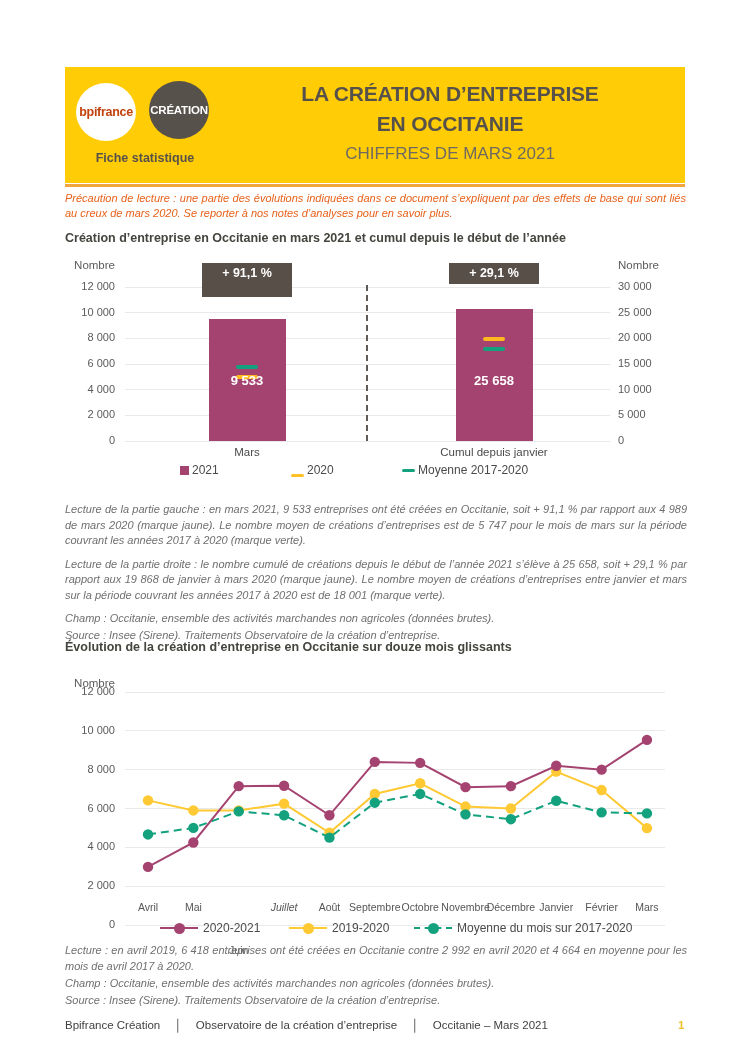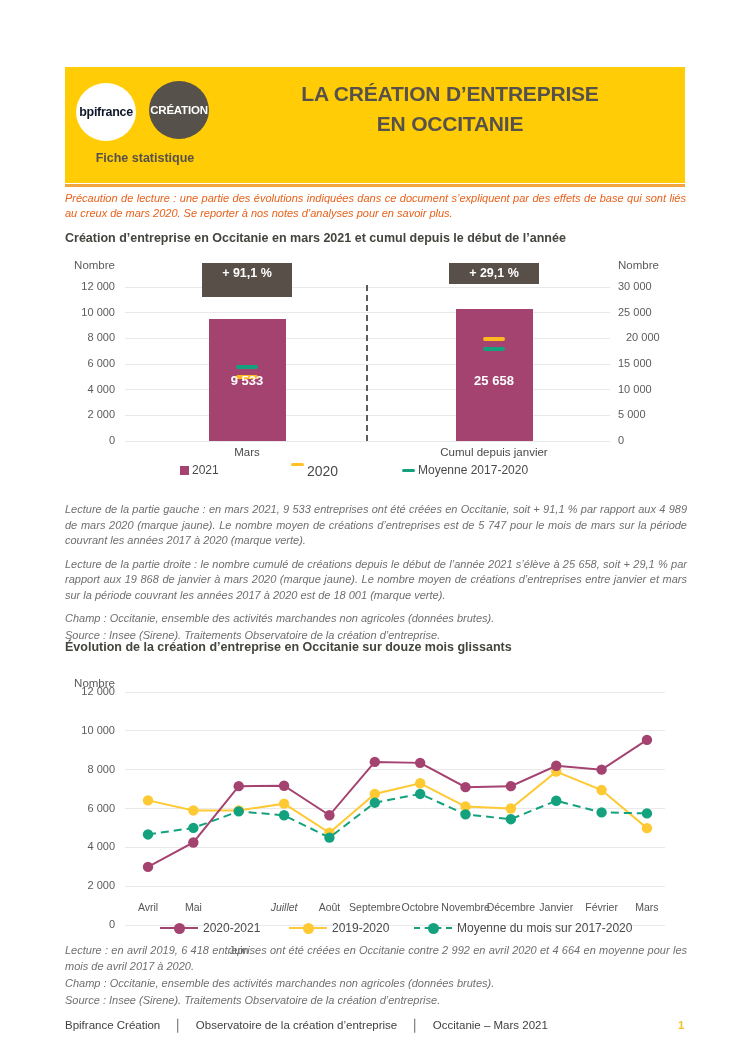--- a/index.html
+++ b/index.html
@@ -2,21 +2,21 @@
 <html><head>
 <meta charset="utf-8">
 <style>
   html,body{margin:0;padding:0;background:#fff;}
   .page{position:relative;width:750px;height:1061px;background:#ffffff;overflow:hidden;
         font-family:"Liberation Sans",sans-serif;}
   .abs{position:absolute;}
   
   .banner{position:absolute;left:65px;top:67px;width:620px;height:116px;background:#FFCC05;}
   .logo-circle{position:absolute;border-radius:50%;display:flex;align-items:center;justify-content:center;}
-  .logo-white{left:11px;top:16px;width:60px;height:58px;background:#ffffff;color:#0f172a;
+  .logo-white{left:11px;top:16px;width:60px;height:58px;background:#ffffff;color:#c2410c;
               font-weight:bold;font-size:12.5px;letter-spacing:-0.3px;}
   .logo-dark{left:84px;top:14px;width:60px;height:58px;background:#57514B;color:#ffffff;
              font-weight:bold;font-size:11.5px;letter-spacing:-0.2px;}
   .tagline{position:absolute;left:0px;top:84px;width:160px;text-align:center;
            font-weight:bold;font-size:12.5px;color:#57514B;}
   .banner-titles{position:absolute;left:160px;top:12px;width:450px;text-align:center;color:#57514B;}
   .bt1{font-size:21px;font-weight:bold;line-height:30px;letter-spacing:-0.2px;}
   .bt2{font-size:17px;font-weight:normal;color:#6E6962;line-height:26px;margin-top:2px;}
   .orange-rule{position:absolute;left:65px;top:184px;width:620px;height:3px;background:#F2A53C;}
   .precaution{position:absolute;left:65px;top:191px;width:621px;font-size:11px;font-style:italic;
@@ -38,39 +38,40 @@
     <div class="logo-circle logo-white">
       <span>bpifrance</span>
     </div>
     <div class="logo-circle logo-dark">
       <span>CRÉATION</span>
     </div>
     <div class="tagline">Fiche statistique</div>
     <div class="banner-titles">
       <div class="bt1">LA CRÉATION D’ENTREPRISE</div>
       <div class="bt1">EN OCCITANIE</div>
+      <div class="bt2">CHIFFRES DE MARS 2021</div>
     </div>
   </div>
   <div class="orange-rule"></div>
 
   <div class="precaution">Précaution de lecture : une partie des évolutions indiquées dans ce document s’expliquent par des effets de base qui sont liés au creux de mars 2020. Se reporter à nos notes d’analyses pour en savoir plus.</div>
 
   <div class="sec-title" style="top:231px;">Création d’entreprise en Occitanie en mars 2021 et cumul depuis le début de l’année</div>
   <div class="abs" style="left:40px;top:259px;width:75px;text-align:right;font-size:11.5px;color:#5B5B5B;">Nombre</div>
   <div class="abs" style="left:618px;top:259px;width:75px;text-align:left;font-size:11.5px;color:#5B5B5B;">Nombre</div>
   <div>
       <div style="position: absolute; left: 125px; top: 286.5px; width: 485px; height: 1px; background: rgb(233, 233, 233);"></div>
       <div style="position: absolute; left: 40px; top: 280px; width: 75px; text-align: right; font-size: 11px; color: rgb(91, 91, 91);">12 000</div>
       <div style="position: absolute; left: 618px; top: 280px; width: 75px; font-size: 11px; color: rgb(91, 91, 91);">30 000</div>
       <div style="position: absolute; left: 125px; top: 312.167px; width: 485px; height: 1px; background: rgb(233, 233, 233);"></div>
       <div style="position: absolute; left: 40px; top: 305.667px; width: 75px; text-align: right; font-size: 11px; color: rgb(91, 91, 91);">10 000</div>
       <div style="position: absolute; left: 618px; top: 305.667px; width: 75px; font-size: 11px; color: rgb(91, 91, 91);">25 000</div>
       <div style="position: absolute; left: 125px; top: 337.833px; width: 485px; height: 1px; background: rgb(233, 233, 233);"></div>
       <div style="position: absolute; left: 40px; top: 331.333px; width: 75px; text-align: right; font-size: 11px; color: rgb(91, 91, 91);">8 000</div>
-      <div style="position: absolute; left: 618px; top: 331.333px; width: 75px; font-size: 11px; color: rgb(91, 91, 91); margin-left: 8px;">20 000</div>
+      <div style="position: absolute; left: 618px; top: 331.333px; width: 75px; font-size: 11px; color: rgb(91, 91, 91);">20 000</div>
       <div style="position: absolute; left: 125px; top: 363.5px; width: 485px; height: 1px; background: rgb(233, 233, 233);"></div>
       <div style="position: absolute; left: 40px; top: 357px; width: 75px; text-align: right; font-size: 11px; color: rgb(91, 91, 91);">6 000</div>
       <div style="position: absolute; left: 618px; top: 357px; width: 75px; font-size: 11px; color: rgb(91, 91, 91);">15 000</div>
       <div style="position: absolute; left: 125px; top: 389.167px; width: 485px; height: 1px; background: rgb(233, 233, 233);"></div>
       <div style="position: absolute; left: 40px; top: 382.667px; width: 75px; text-align: right; font-size: 11px; color: rgb(91, 91, 91);">4 000</div>
       <div style="position: absolute; left: 618px; top: 382.667px; width: 75px; font-size: 11px; color: rgb(91, 91, 91);">10 000</div>
       <div style="position: absolute; left: 125px; top: 414.833px; width: 485px; height: 1px; background: rgb(233, 233, 233);"></div>
       <div style="position: absolute; left: 40px; top: 408.333px; width: 75px; text-align: right; font-size: 11px; color: rgb(91, 91, 91);">2 000</div>
       <div style="position: absolute; left: 618px; top: 408.333px; width: 75px; font-size: 11px; color: rgb(91, 91, 91);">5 000</div>
       <div style="position: absolute; left: 125px; top: 440.5px; width: 485px; height: 1px; background: rgb(233, 233, 233);"></div>
@@ -86,21 +87,21 @@
       <div style="position: absolute; left: 455.5px; top: 309.289px; width: 77px; height: 131.711px; background: rgb(165, 67, 112);"></div>
       <div style="position: absolute; left: 483px; top: 337.011px; width: 22px; height: 4px; border-radius: 2px; background: rgb(255, 184, 30);"></div>
       <div style="position: absolute; left: 483px; top: 346.595px; width: 22px; height: 4px; border-radius: 2px; background: rgb(20, 162, 126);"></div>
       <div style="position: absolute; left: 444px; top: 373px; width: 100px; text-align: center; color: rgb(255, 255, 255); font-weight: bold; font-size: 13px;">25 658</div>
       <div style="position: absolute; left: 449px; top: 263px; width: 90px; height: 21px; line-height: 21px; text-align: center; background: rgb(88, 79, 72); color: rgb(255, 255, 255); font-weight: bold; font-size: 12.5px;">+ 29,1 %</div>
       <div style="position: absolute; left: 394px; top: 446px; width: 200px; text-align: center; font-size: 11.5px; color: rgb(74, 74, 74);">Cumul depuis janvier</div>
       <div style="position: absolute; left: 180px; top: 463px; display: flex; align-items: center; font-size: 12px; color: rgb(74, 74, 74);">
         <span style="width: 9px; height: 9px; background: rgb(165, 67, 112); margin-right: 3px;"></span>
         <span>2021</span>
       </div>
-      <div style="position: absolute; left: 291px; top: 463px; display: flex; align-items: flex-start; font-size: 14px; color: rgb(74, 74, 74);">
+      <div style="position: absolute; left: 291px; top: 463px; display: flex; align-items: flex-end; font-size: 12px; color: rgb(74, 74, 74);">
         <span style="width: 13px; height: 3px; border-radius: 1.5px; background: rgb(255, 193, 36); margin-right: 3px;"></span>
         <span>2020</span>
       </div>
       <div style="position: absolute; left: 402px; top: 463px; display: flex; align-items: center; font-size: 12px; color: rgb(74, 74, 74);">
         <span style="width: 13px; height: 3px; border-radius: 1.5px; background: rgb(20, 162, 126); margin-right: 3px;"></span>
         <span>Moyenne 2017-2020</span>
       </div>
     </div>
 
   <div class="notes" style="top:502px;">

